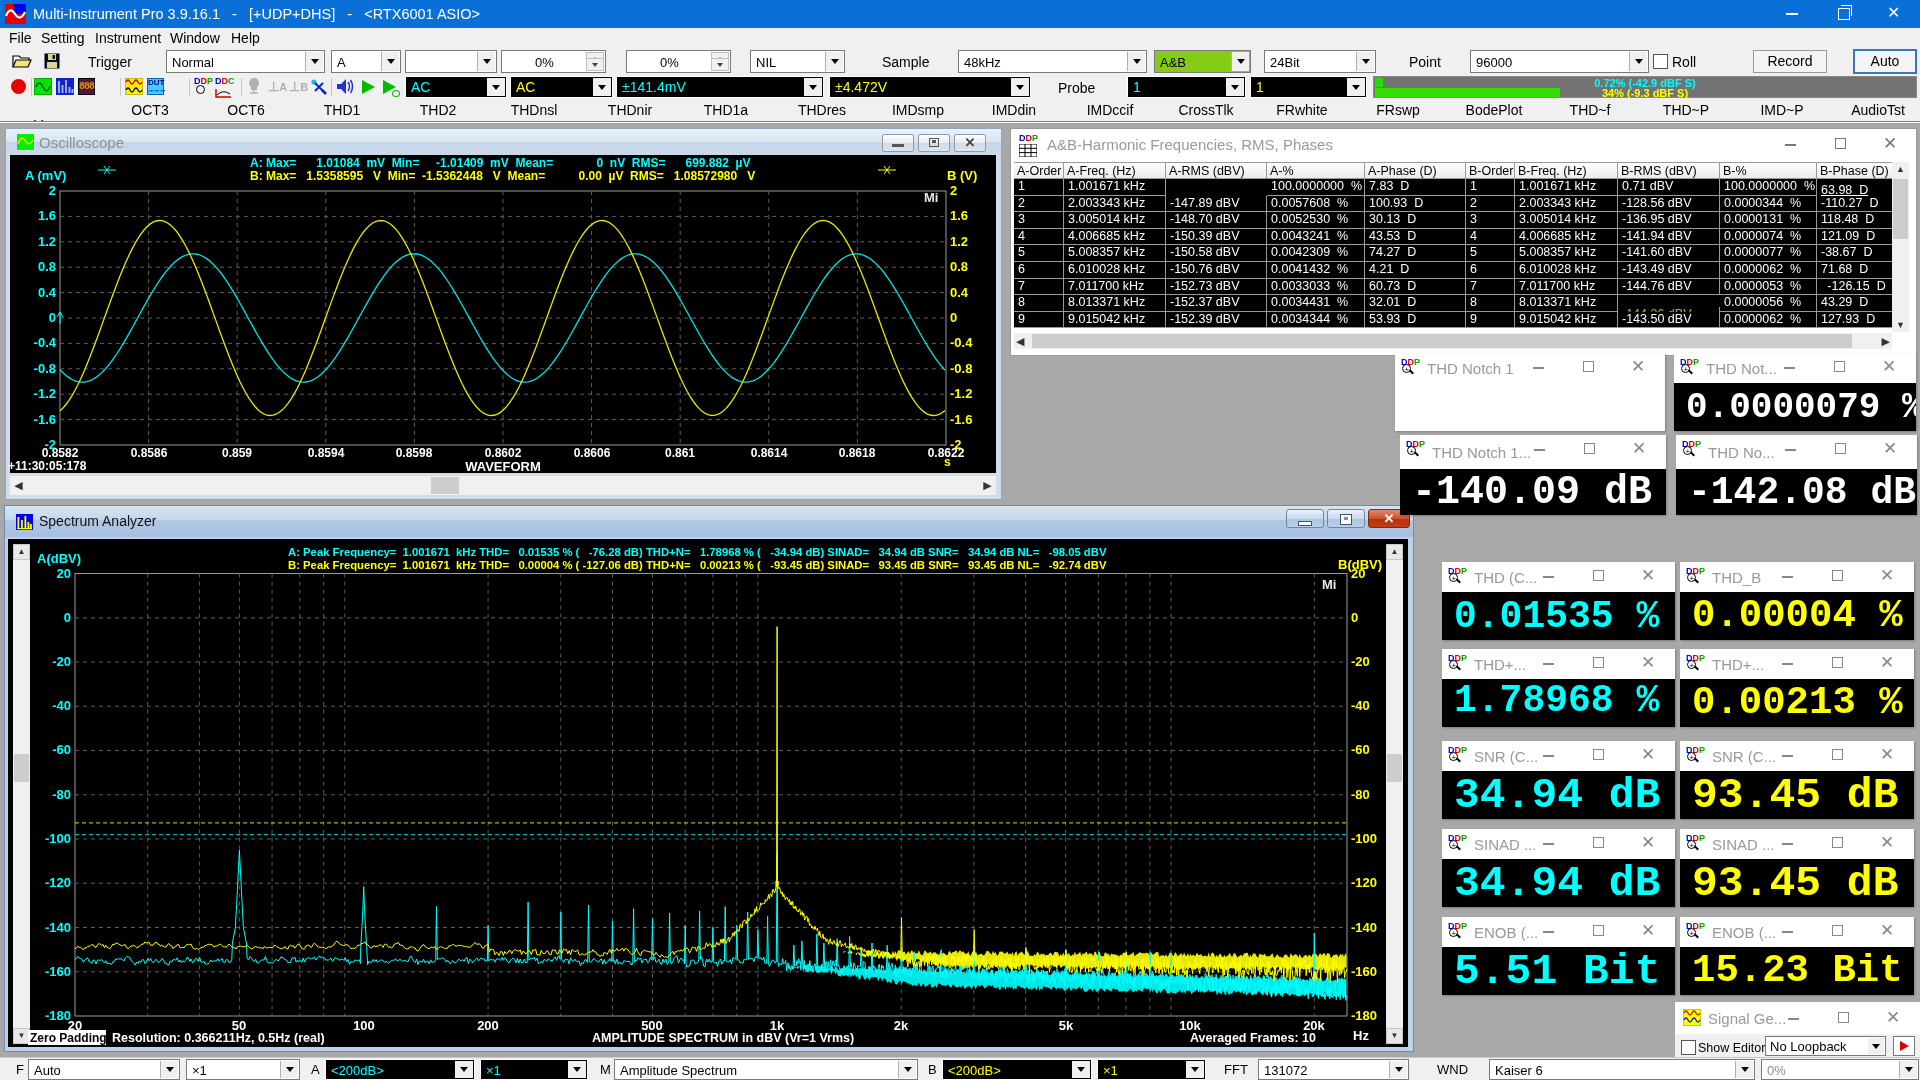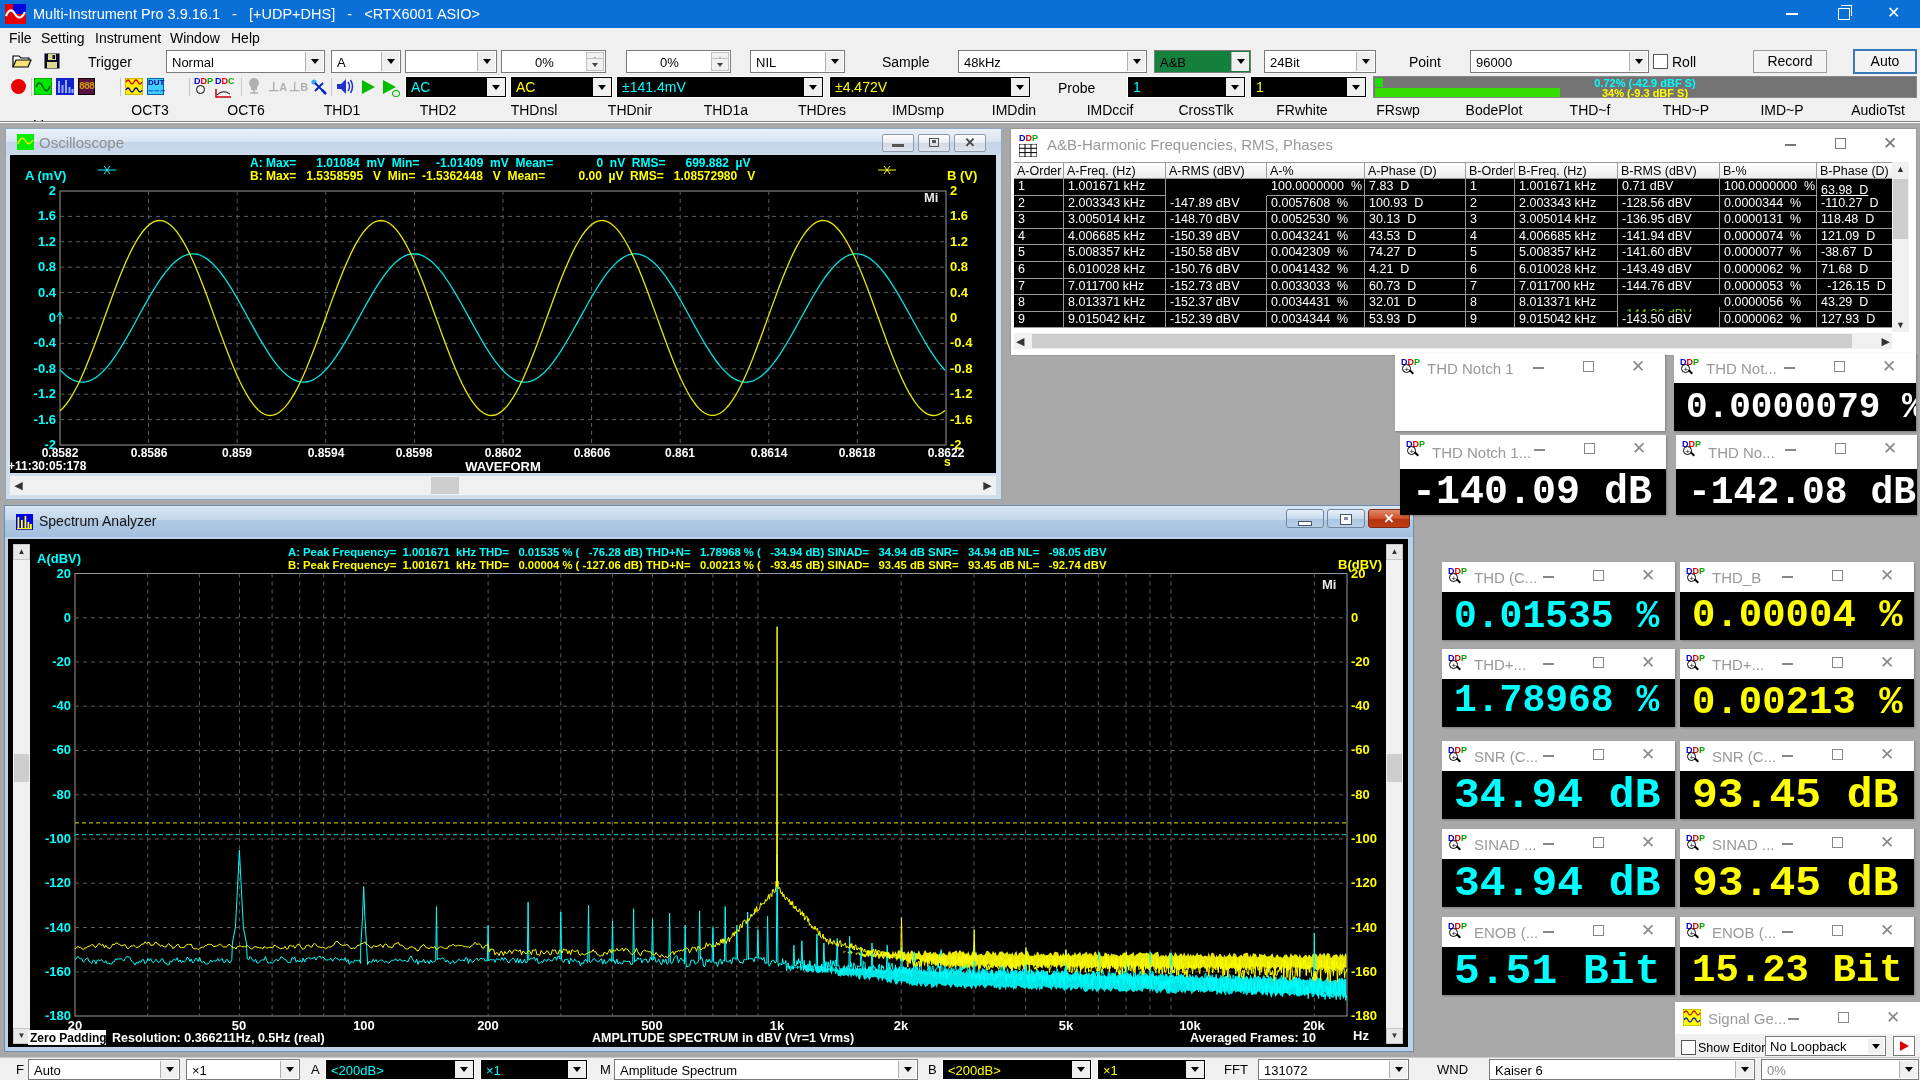--- a/index.html
+++ b/index.html
@@ -79,21 +79,21 @@
       </div>
     </div>
 <div class="abs" style="left:882px;top:6px;font-size:14px;color:#000;">Sample</div>
 </div>
 <div style="position:absolute;left:958px;top:50px;width:189px;height:23px;background:#fff;border:1px solid #7a7a7a;box-sizing:border-box;">
     <div style="position:absolute;left:5px;top:50%;transform:translateY(-50%);font-size:13px;color:#000;white-space:nowrap;">48kHz</div>
     <div style="position:absolute;right:1px;top:1px;bottom:1px;width:17px;background:#f0f0f0;border-left:1px solid #b0b0b0;display:flex;align-items:center;justify-content:center;">
       <div style="width:0;height:0;border-left:4px solid transparent;border-right:4px solid transparent;border-top:5px solid #000;"></div>
     </div>
   </div>
-<div style="position:absolute;left:1154px;top:50px;width:97px;height:23px;background:#15803d;border:1px solid #7a7a7a;box-sizing:border-box;">
+<div style="position:absolute;left:1154px;top:50px;width:97px;height:23px;background:#84cc16;border:1px solid #7a7a7a;box-sizing:border-box;">
     <div style="position:absolute;left:5px;top:50%;transform:translateY(-50%);font-size:13px;color:#000;white-space:nowrap;">A&amp;B</div>
     <div style="position:absolute;right:1px;top:1px;bottom:1px;width:17px;background:#f0f0f0;border-left:1px solid #b0b0b0;display:flex;align-items:center;justify-content:center;">
       <div style="width:0;height:0;border-left:4px solid transparent;border-right:4px solid transparent;border-top:5px solid #000;"></div>
     </div>
   </div>
 <div style="position:absolute;left:1264px;top:50px;width:112px;height:23px;background:#fff;border:1px solid #7a7a7a;box-sizing:border-box;">
     <div style="position:absolute;left:5px;top:50%;transform:translateY(-50%);font-size:13px;color:#000;white-space:nowrap;">24Bit</div>
     <div style="position:absolute;right:1px;top:1px;bottom:1px;width:17px;background:#f0f0f0;border-left:1px solid #b0b0b0;display:flex;align-items:center;justify-content:center;">
       <div style="width:0;height:0;border-left:4px solid transparent;border-right:4px solid transparent;border-top:5px solid #000;"></div>
     </div>

